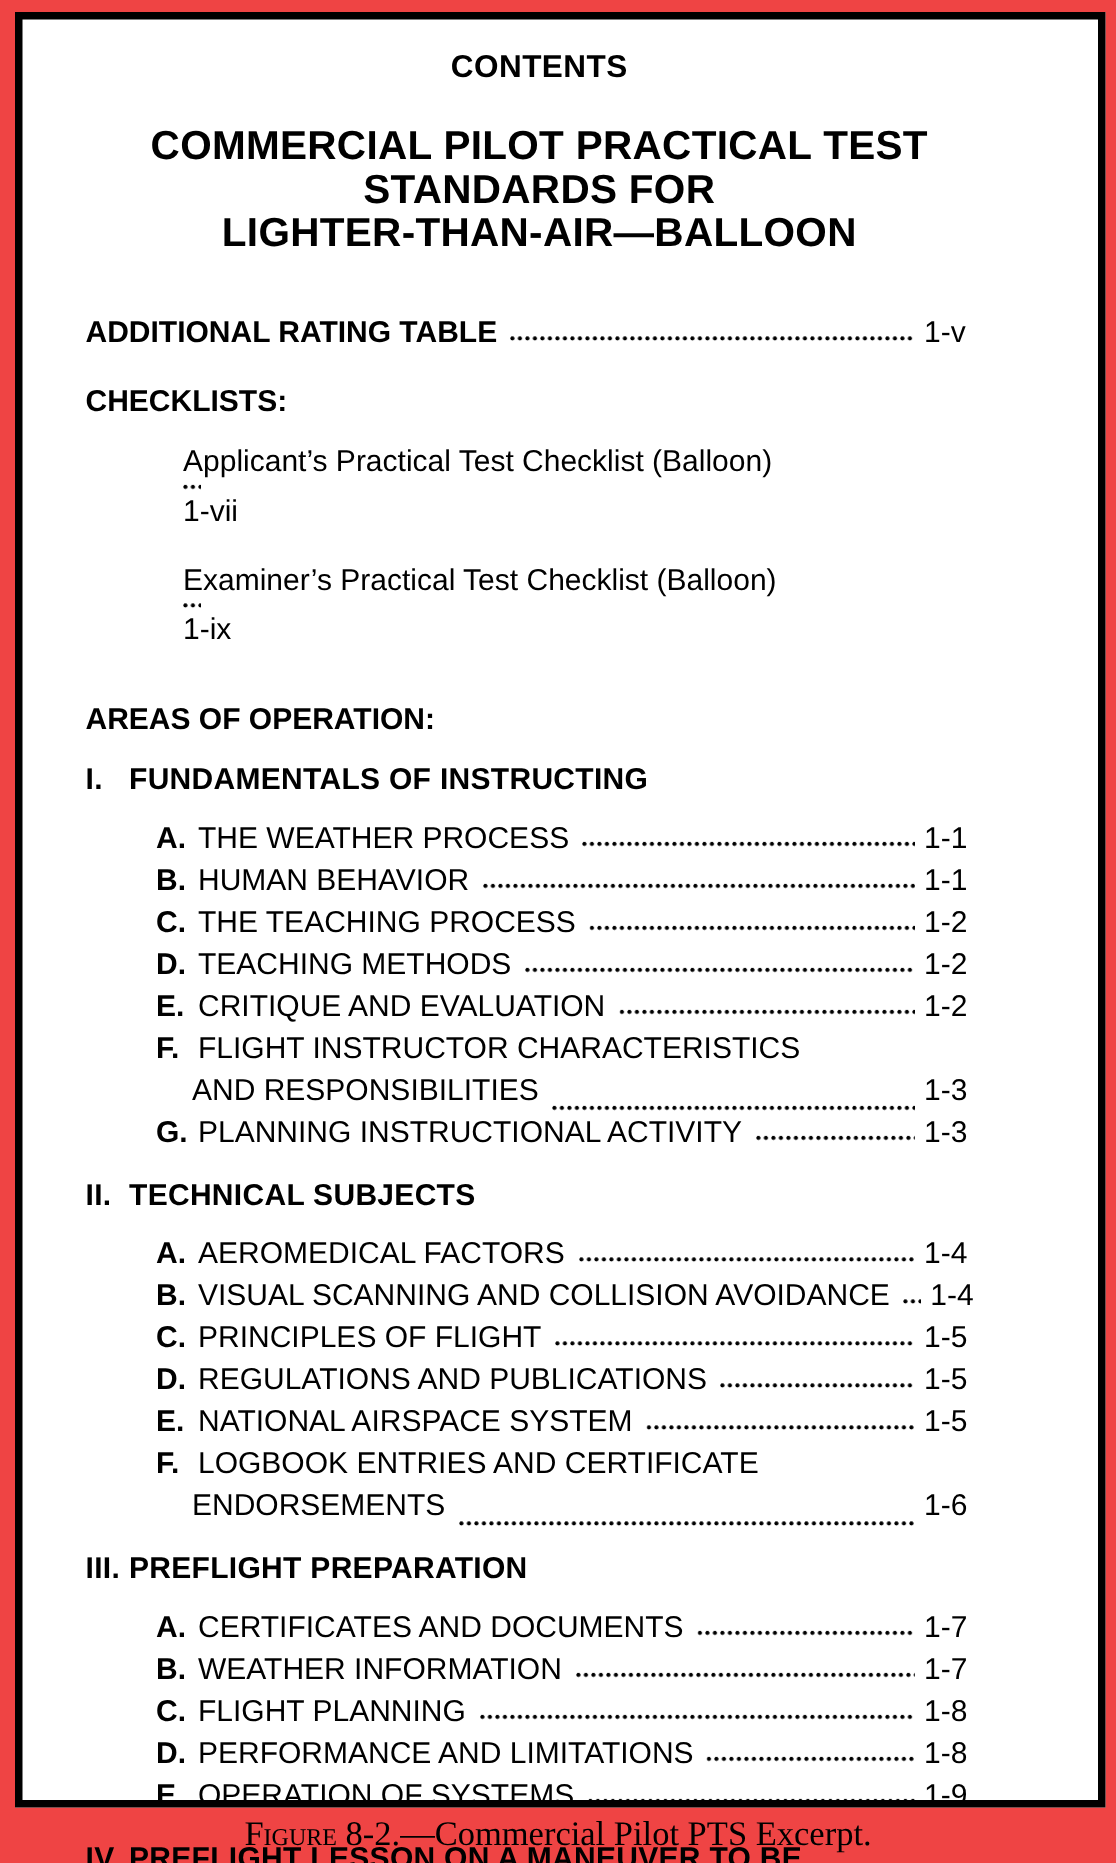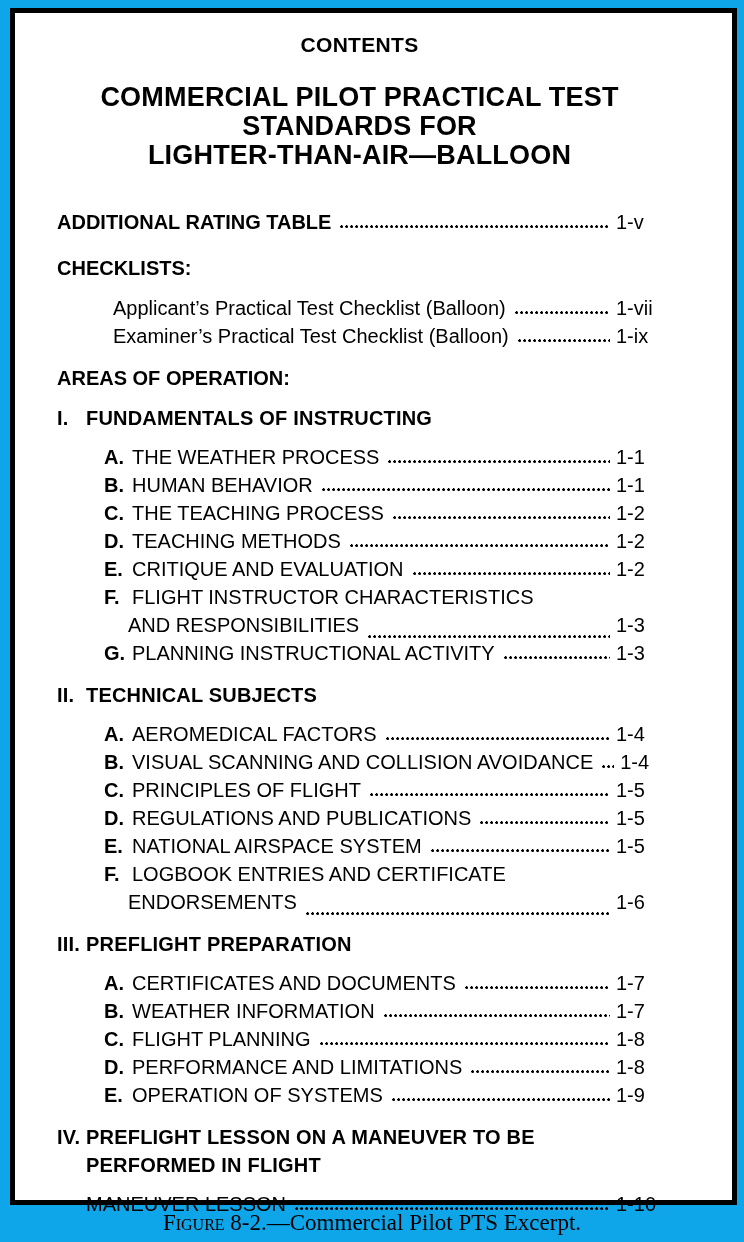--- a/index.html
+++ b/index.html
@@ -1,17 +1,17 @@
 <!DOCTYPE html>
 <html><head>
 <meta charset="utf-8">
 <style>
   html,body{margin:0;padding:0;background:#ffffff;}
   .page{
-    position:relative;width:744px;height:1242px;background:#0ea5e9;
+    position:relative;width:744px;height:1242px;background:#ef4444;
     font-family:"Liberation Sans","DejaVu Sans",sans-serif;color:#000;
     overflow:hidden;
   }
   .frame{
     position:absolute;left:10px;top:8px;width:727px;height:1197px;
     border:5px solid #000;box-sizing:border-box;background:#fff;
   }
   .content{
     position:absolute;left:0;top:0;right:0;
     padding:8px 70px 0 42px;
@@ -21,21 +21,21 @@
   .h-contents{font-size:21px;line-height:28px;margin-top:10px;letter-spacing:.3px;}
   .h-title{font-size:27px;line-height:29px;margin-top:24px;letter-spacing:.2px;}
   .bold{font-weight:bold;}
   .gap-xl{margin-top:38px;}
   .gap-lg{margin-top:18px;}
   .gap-md{margin-top:14px;}
   .gap-sm{margin-top:12px;}
   .gap-it{margin-top:11px;}
   .itm{padding-left:47px;}
   .cont{padding-left:71px;align-items:flex-end;}
-  .chk{padding-left:56px;}
+  .chk{padding-left:56px;flex-direction:column;}
   .maneuver{padding-left:29px;}
   .sec{font-weight:bold;letter-spacing:.2px;}
   .sec .num{flex:0 0 29px;}
   .itm .ltr{flex:0 0 28px;font-weight:bold;}
   .lbl{white-space:nowrap;}
   .dots{
     flex:1 1 auto;height:5px;margin:0 6px 0 9px;min-width:12px;
     background-image:radial-gradient(circle at 1.6px 2.6px,#000 1.15px,transparent 1.6px);
     background-size:5px 5px;background-repeat:repeat-x;background-position:left bottom;
   }

